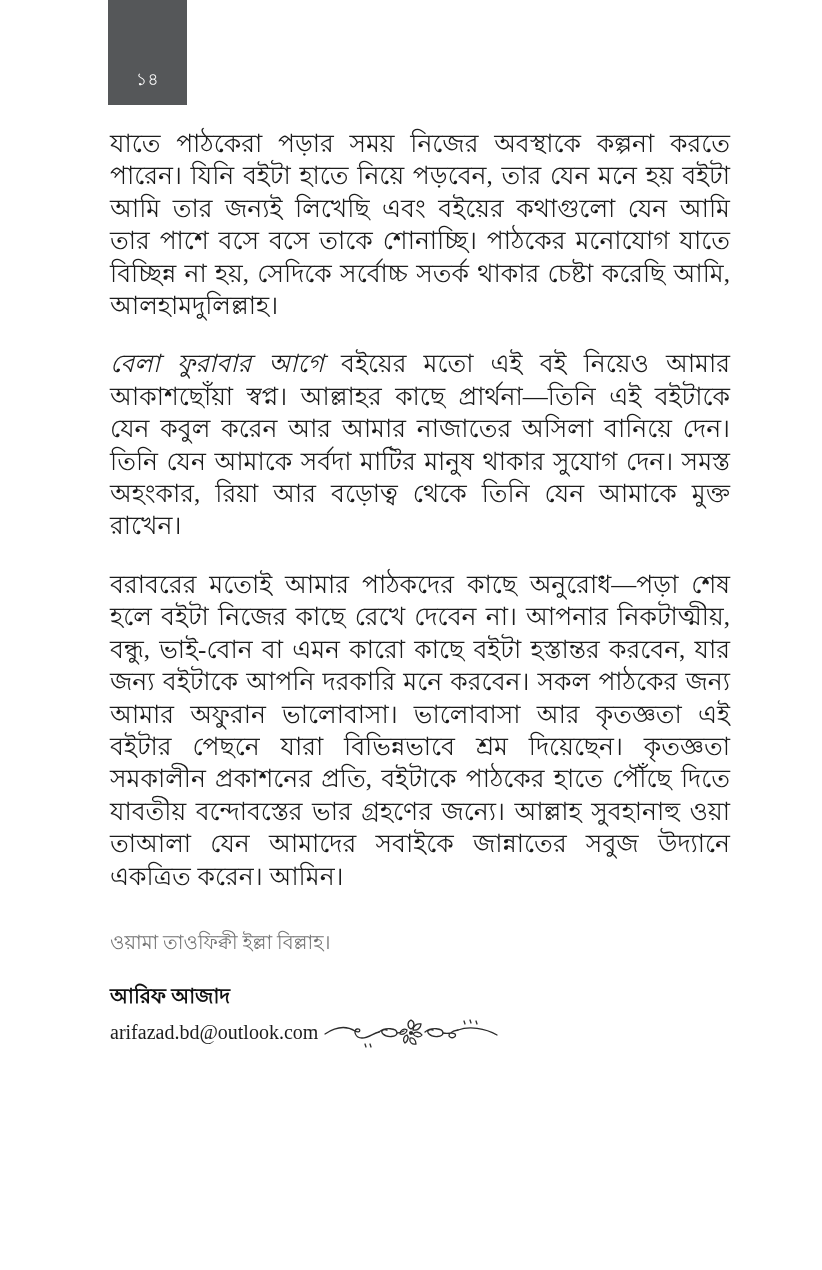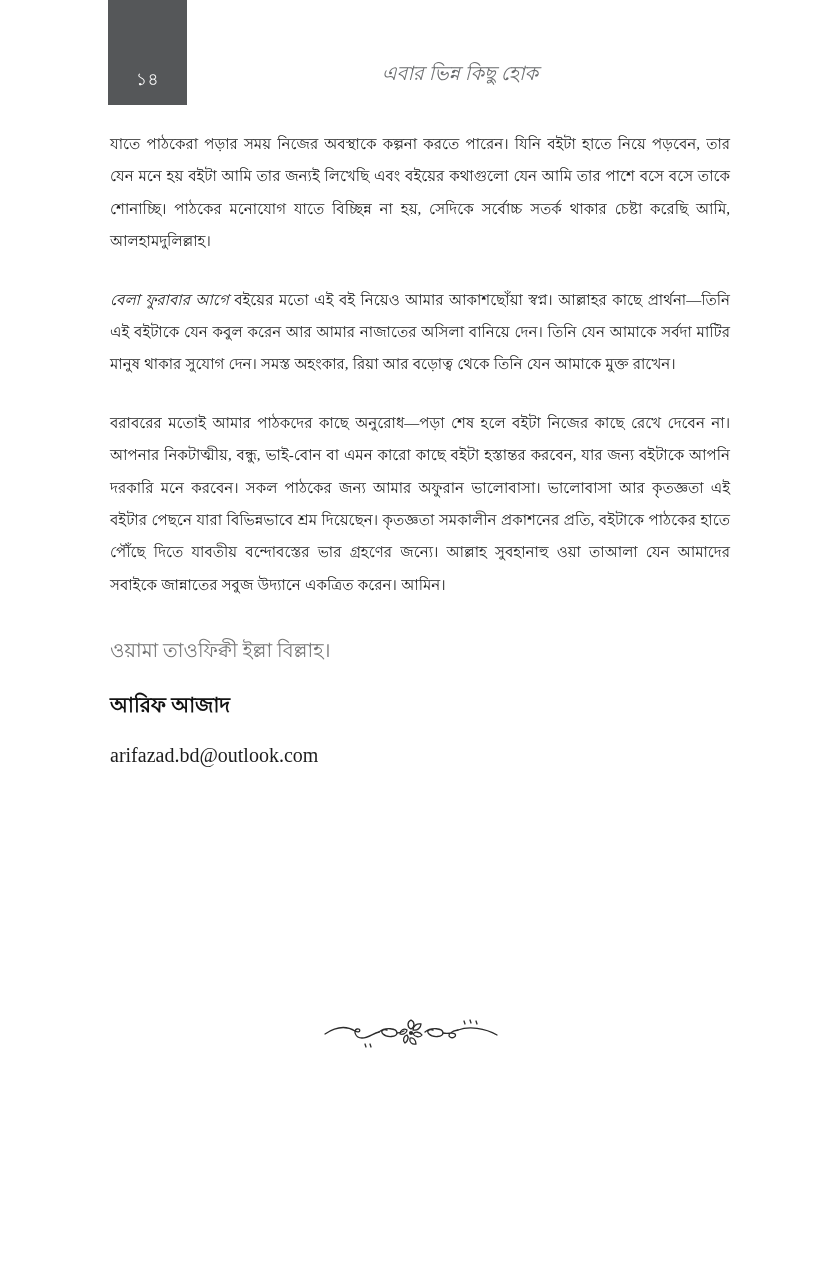--- a/index.html
+++ b/index.html
@@ -67,21 +67,21 @@
     left: 110px;
     top: 128px;
     width: 620px;
   }
   p.para {
     margin: 0 0 26px 0;
     text-align: justify;
     text-justify: inter-word;
     color: #1c1c1c;
     font-family: "Liberation Serif", "DejaVu Serif", serif;
-    font-size: 15px;
+    font-size: 25px;
     line-height: 32.4px;
     word-spacing: 0.5px;
   }
   p.para:last-child {
     margin-bottom: 0;
   }
   .book-title {
     font-style: italic;
   }
 
@@ -96,21 +96,21 @@
   .author-name {
     margin: 22px 0 0 0;
     text-align: left;
     color: #121212;
     font-family: "Liberation Serif", "DejaVu Serif", serif;
     font-size: 20.5px;
     font-weight: bold;
     line-height: 30px;
   }
   .author-email {
-    margin: 21px 0 0 0;
+    margin: 7px 0 0 0;
     text-align: left;
     color: #1c1c1c;
     font-family: "Liberation Serif", "DejaVu Serif", serif;
     font-size: 20px;
     line-height: 28px;
   }
 
   
   .ornament {
     position: absolute;
@@ -127,21 +127,20 @@
 </style>
 </head>
 <body>
 
 <div class="page">
 
   <div class="header">
     <div class="folio-box">
       <div class="folio-number">১৪</div>
     </div>
-    <div class="running-title">এবার ভিন্ন কিছু হোক</div>
   </div>
 
   <div class="content">
 
     <p class="para">যাতে পাঠকেরা পড়ার সময় নিজের অবস্থাকে কল্পনা করতে পারেন। যিনি বইটা হাতে নিয়ে পড়বেন, তার যেন মনে হয় বইটা আমি তার জন্যই লিখেছি এবং বইয়ের কথাগুলো যেন আমি তার পাশে বসে বসে তাকে শোনাচ্ছি। পাঠকের মনোযোগ যাতে বিচ্ছিন্ন না হয়, সেদিকে সর্বোচ্চ সতর্ক থাকার চেষ্টা করেছি আমি, আলহামদুলিল্লাহ।</p>
 
 
     <p class="para"><span class="book-title">বেলা ফুরাবার আগে</span><span> বইয়ের মতো এই বই নিয়েও আমার আকাশছোঁয়া স্বপ্ন। আল্লাহর কাছে প্রার্থনা—তিনি এই বইটাকে যেন কবুল করেন আর আমার নাজাতের অসিলা বানিয়ে দেন। তিনি যেন আমাকে সর্বদা মাটির মানুষ থাকার সুযোগ দেন। সমস্ত অহংকার, রিয়া আর বড়োত্ব থেকে তিনি যেন আমাকে মুক্ত রাখেন।</span></p>
 
     <p class="para">বরাবরের মতোই আমার পাঠকদের কাছে অনুরোধ—পড়া শেষ হলে বইটা নিজের কাছে রেখে দেবেন না। আপনার নিকটাত্মীয়, বন্ধু, ভাই-বোন বা এমন কারো কাছে বইটা হস্তান্তর করবেন, যার জন্য বইটাকে আপনি দরকারি মনে করবেন। সকল পাঠকের জন্য আমার অফুরান ভালোবাসা। ভালোবাসা আর কৃতজ্ঞতা এই বইটার পেছনে যারা বিভিন্নভাবে শ্রম দিয়েছেন। কৃতজ্ঞতা সমকালীন প্রকাশনের প্রতি, বইটাকে পাঠকের হাতে পৌঁছে দিতে যাবতীয় বন্দোবস্তের ভার গ্রহণের জন্যে। আল্লাহ সুবহানাহু ওয়া তাআলা যেন আমাদের সবাইকে জান্নাতের সবুজ উদ্যানে একত্রিত করেন। আমিন।</p>

